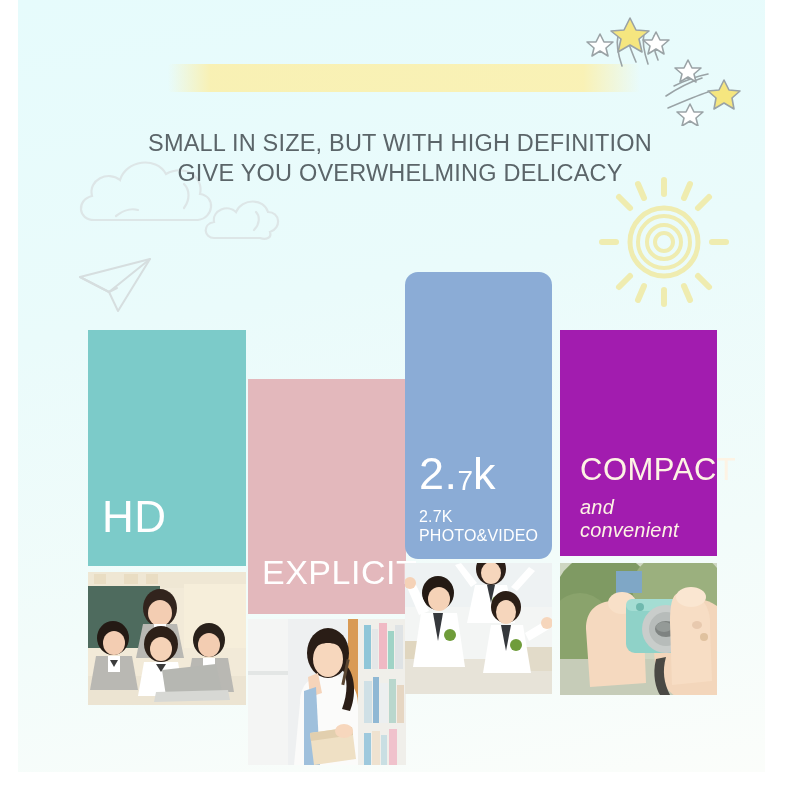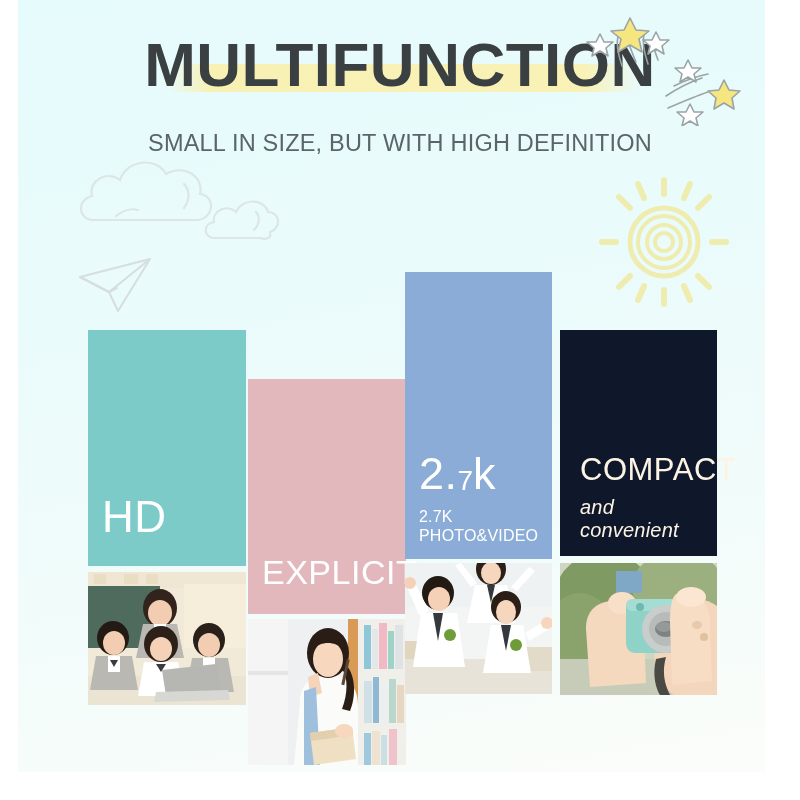--- a/index.html
+++ b/index.html
@@ -124,28 +124,28 @@
 
   
   .col-2 { left: 248px; top: 379px; width: 158px; }
   .col-2 .panel { height: 235px; background: #e3b8bc; }
   .col-2 .panel .big { font-size: 34px; margin-bottom: 10px; }
   .col-2 .panel .small { font-size: 20px; }
   .col-2 .photo { position: absolute; left: 0; top: 240px; width: 158px; height: 146px; }
 
   
   .col-3 { left: 405px; top: 272px; width: 147px; }
-  .col-3 .panel { height: 287px; background: #8bacd6; }
+  .col-3 .panel { height: 287px; background: #8bacd6; border-radius: 13px; }
   .col-3 .panel .big { font-size: 45px; margin-bottom: 10px; }
   .col-3 .panel .small { font-size: 16px; }
   .col-3 .photo { position: absolute; left: 0; top: 291px; width: 147px; height: 131px; }
 
   
   .col-4 { left: 560px; top: 330px; width: 157px; }
-  .col-4 .panel { height: 226px; background: #0f172a; color: #fdf3e4; padding-left: 20px; }
+  .col-4 .panel { height: 226px; background: #a21caf; color: #fdf3e4; padding-left: 20px; }
   .col-4 .panel .big { font-size: 31px; margin-bottom: 10px; }
   .col-4 .panel .small { font-size: 20px; font-style: italic; }
   .col-4 .photo { position: absolute; left: 0; top: 233px; width: 157px; height: 132px; }
 
   
   .sub7 {
     font-size: 0.62em;
     vertical-align: -0.03em;
     letter-spacing: 0;
   }
@@ -227,26 +227,24 @@
         <polygon points="22,30 26,38 35,38 28,44 30,52 22,47 14,52 16,44 9,38 18,38" fill="#ffffff"></polygon>
         <polygon points="78,28 82,36 91,36 84,42 86,50 78,45 70,50 72,42 65,36 74,36" fill="#ffffff"></polygon>
         <polygon points="146,76 151,86 162,87 154,94 156,105 146,99 136,105 138,94 130,87 141,86" fill="#f5e67f"></polygon>
         <polygon points="110,56 114,64 123,64 116,70 118,78 110,73 102,78 104,70 97,64 106,64" fill="#ffffff"></polygon>
         <polygon points="112,100 116,108 125,108 118,114 120,122 112,117 104,122 106,114 99,108 108,108" fill="#ffffff"></polygon>
       </g>
     </svg>
   </div>
 
   <div class="title-hl"></div>
-  <div class="title-wrap">
-    <h1 class="main-title">MULTIFUNCTION</h1>
-  </div>
 
   <div class="subtitle">
     <div>SMALL IN SIZE, BUT WITH HIGH DEFINITION</div>
+    <div>GIVE YOU OVERWHELMING DELICACY</div>
   </div>
 
   <div class="col col-1">
     <div class="panel">
       <div class="big">HD</div>
     </div>
     <div class="photo">
       <svg viewBox="0 0 158 133" preserveAspectRatio="xMidYMid slice">
         <rect width="158" height="133" fill="#f2ead8"></rect>
         <rect x="0" y="0" width="158" height="16" fill="#efe7d4"></rect>

